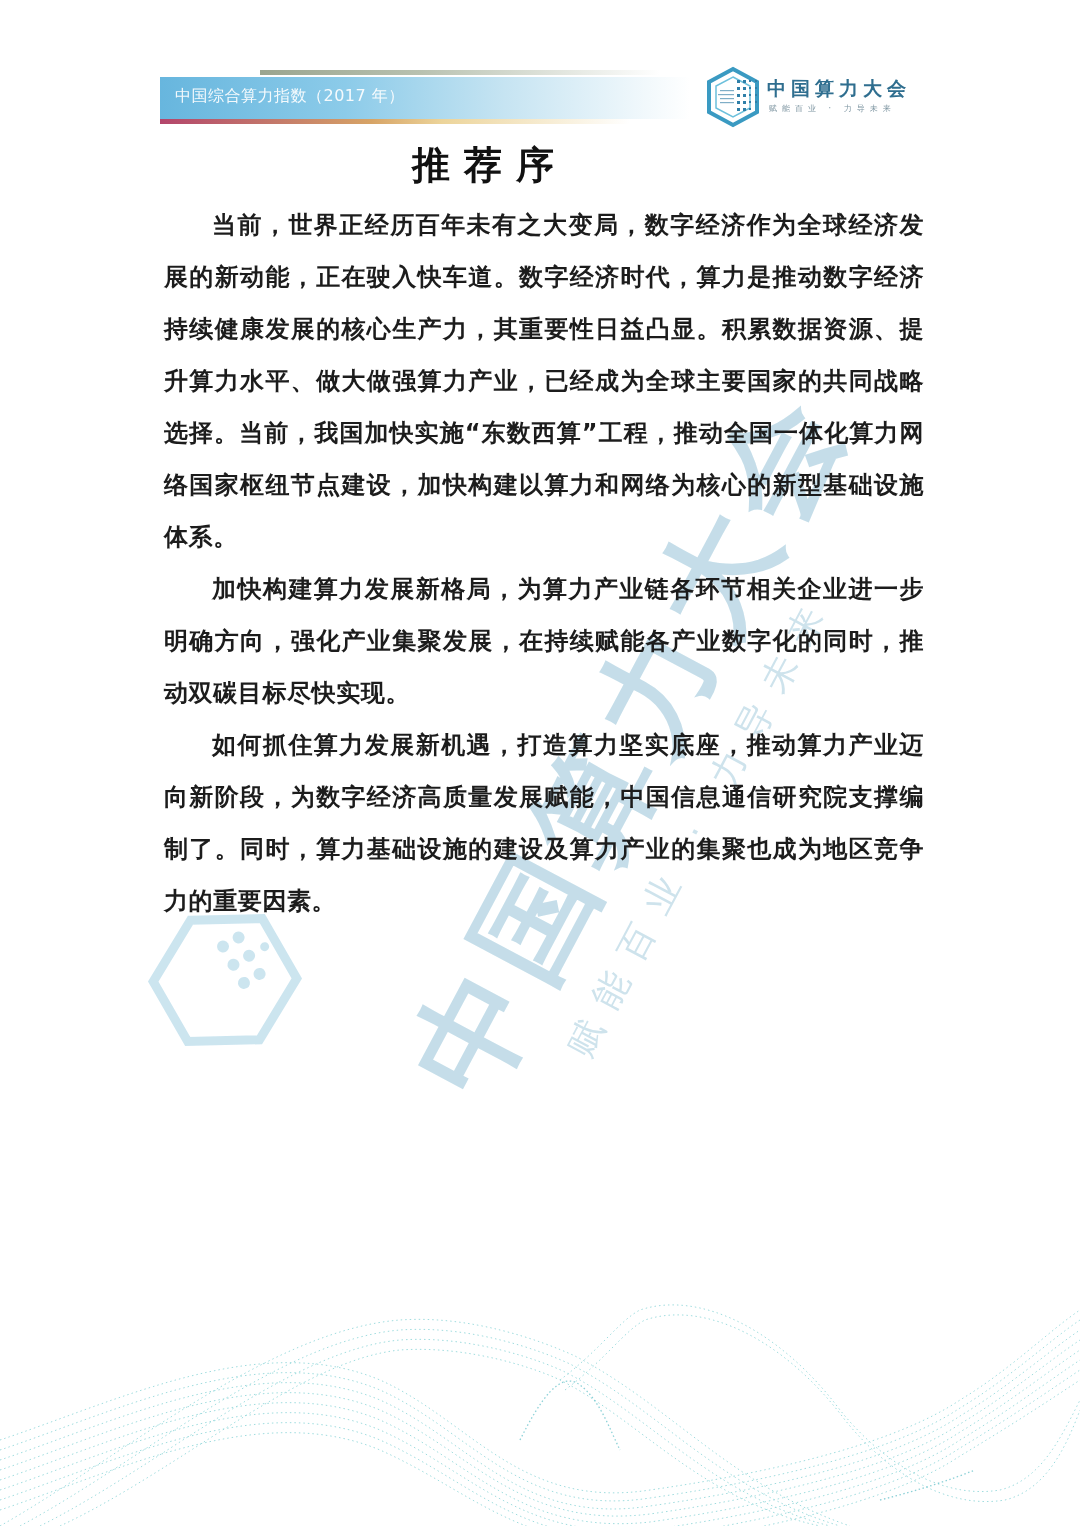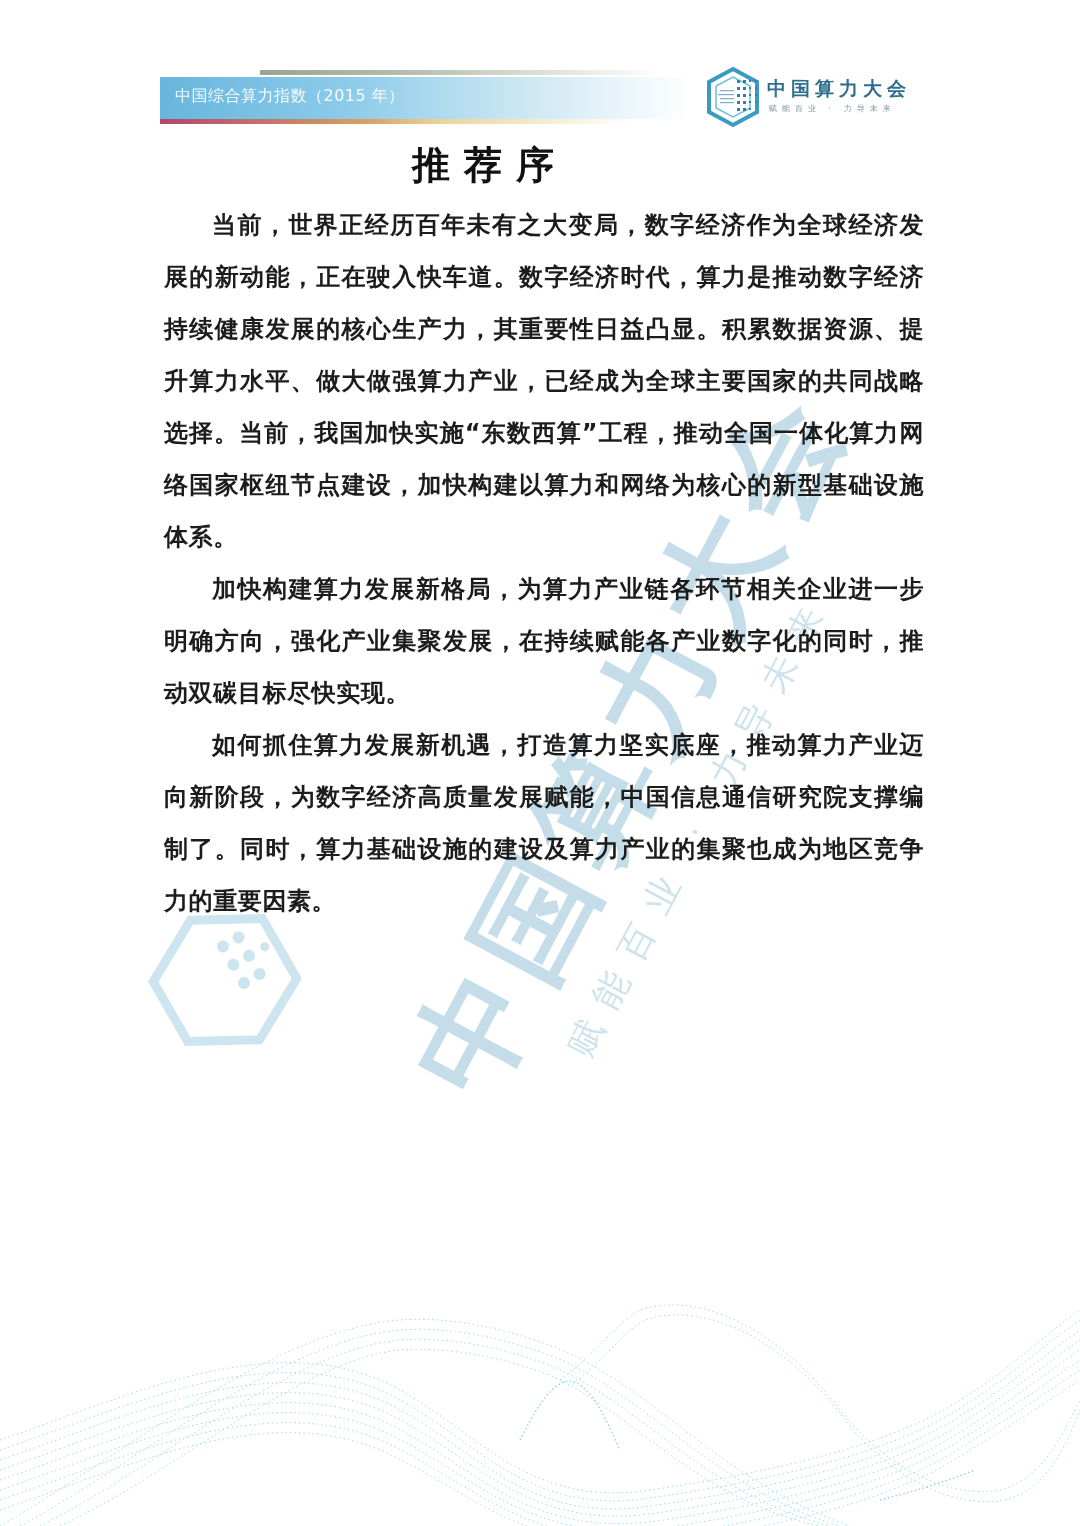--- a/index.html
+++ b/index.html
@@ -153,21 +153,21 @@
       letter-spacing: 0.6px;
       color: #1c1c1c;
       font-weight: bold;
     }
   </style>
 </head>
 <body>
 
 <div class="header-topline"></div>
 <div class="header-bar"></div>
-<div class="header-title">中国综合算力指数（2015 年）</div>
+<div class="header-title">中国综合算力指数（2017 年）</div>
 <div class="header-underline"></div>
 
 <svg class="logo" viewBox="0 0 56 62">
   <polygon points="28,3 52,16 52,46 28,59 4,46 4,16" fill="none" stroke="#3a9ac2" stroke-width="4"></polygon>
   <polygon points="28,11 45,20 45,42 28,51 11,42 11,20" fill="none" stroke="#6cc0dc" stroke-width="1.5"></polygon>
   <g fill="#2f7fa8">
     <rect x="32" y="14" width="3" height="3"></rect>
       <rect x="38" y="14" width="3" height="3"></rect>
       <rect x="44" y="14" width="2" height="2"></rect>
       <rect x="50" y="14" width="2" height="2"></rect>

